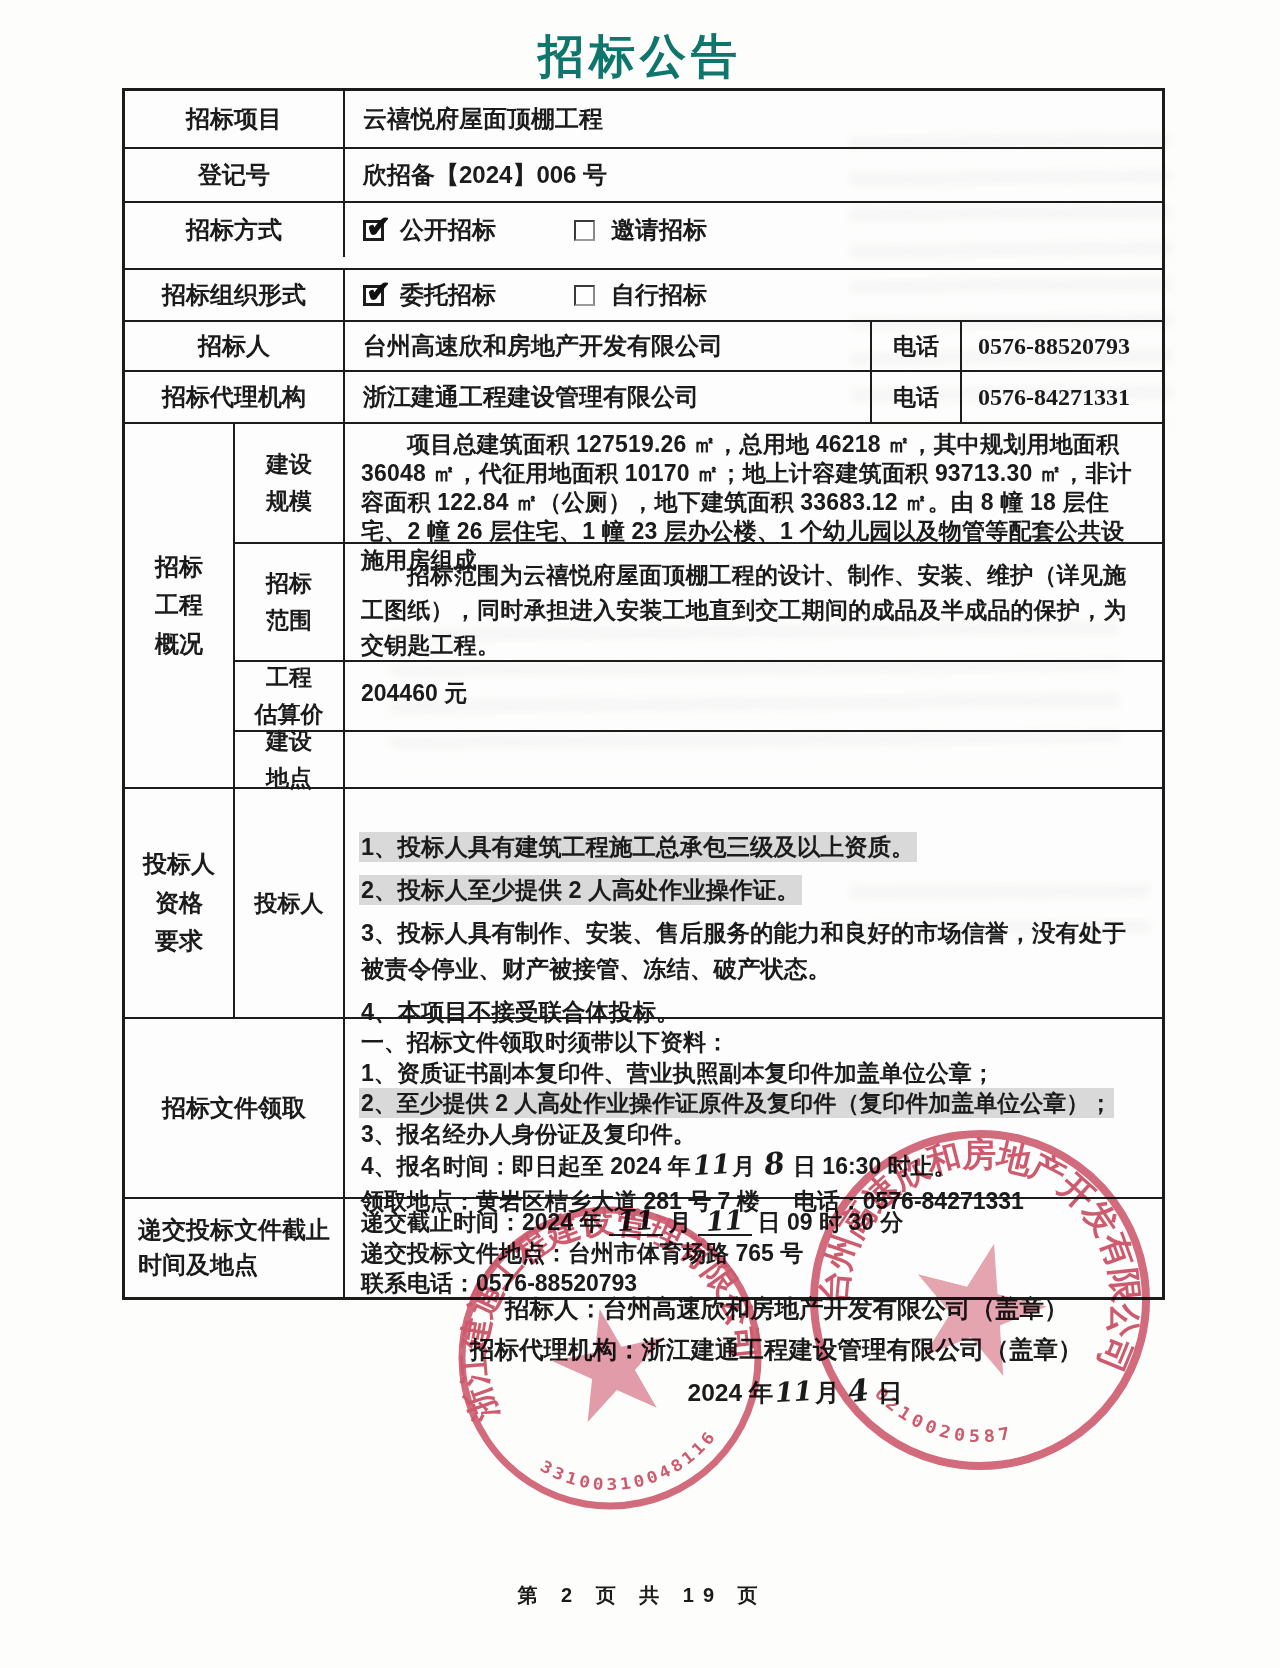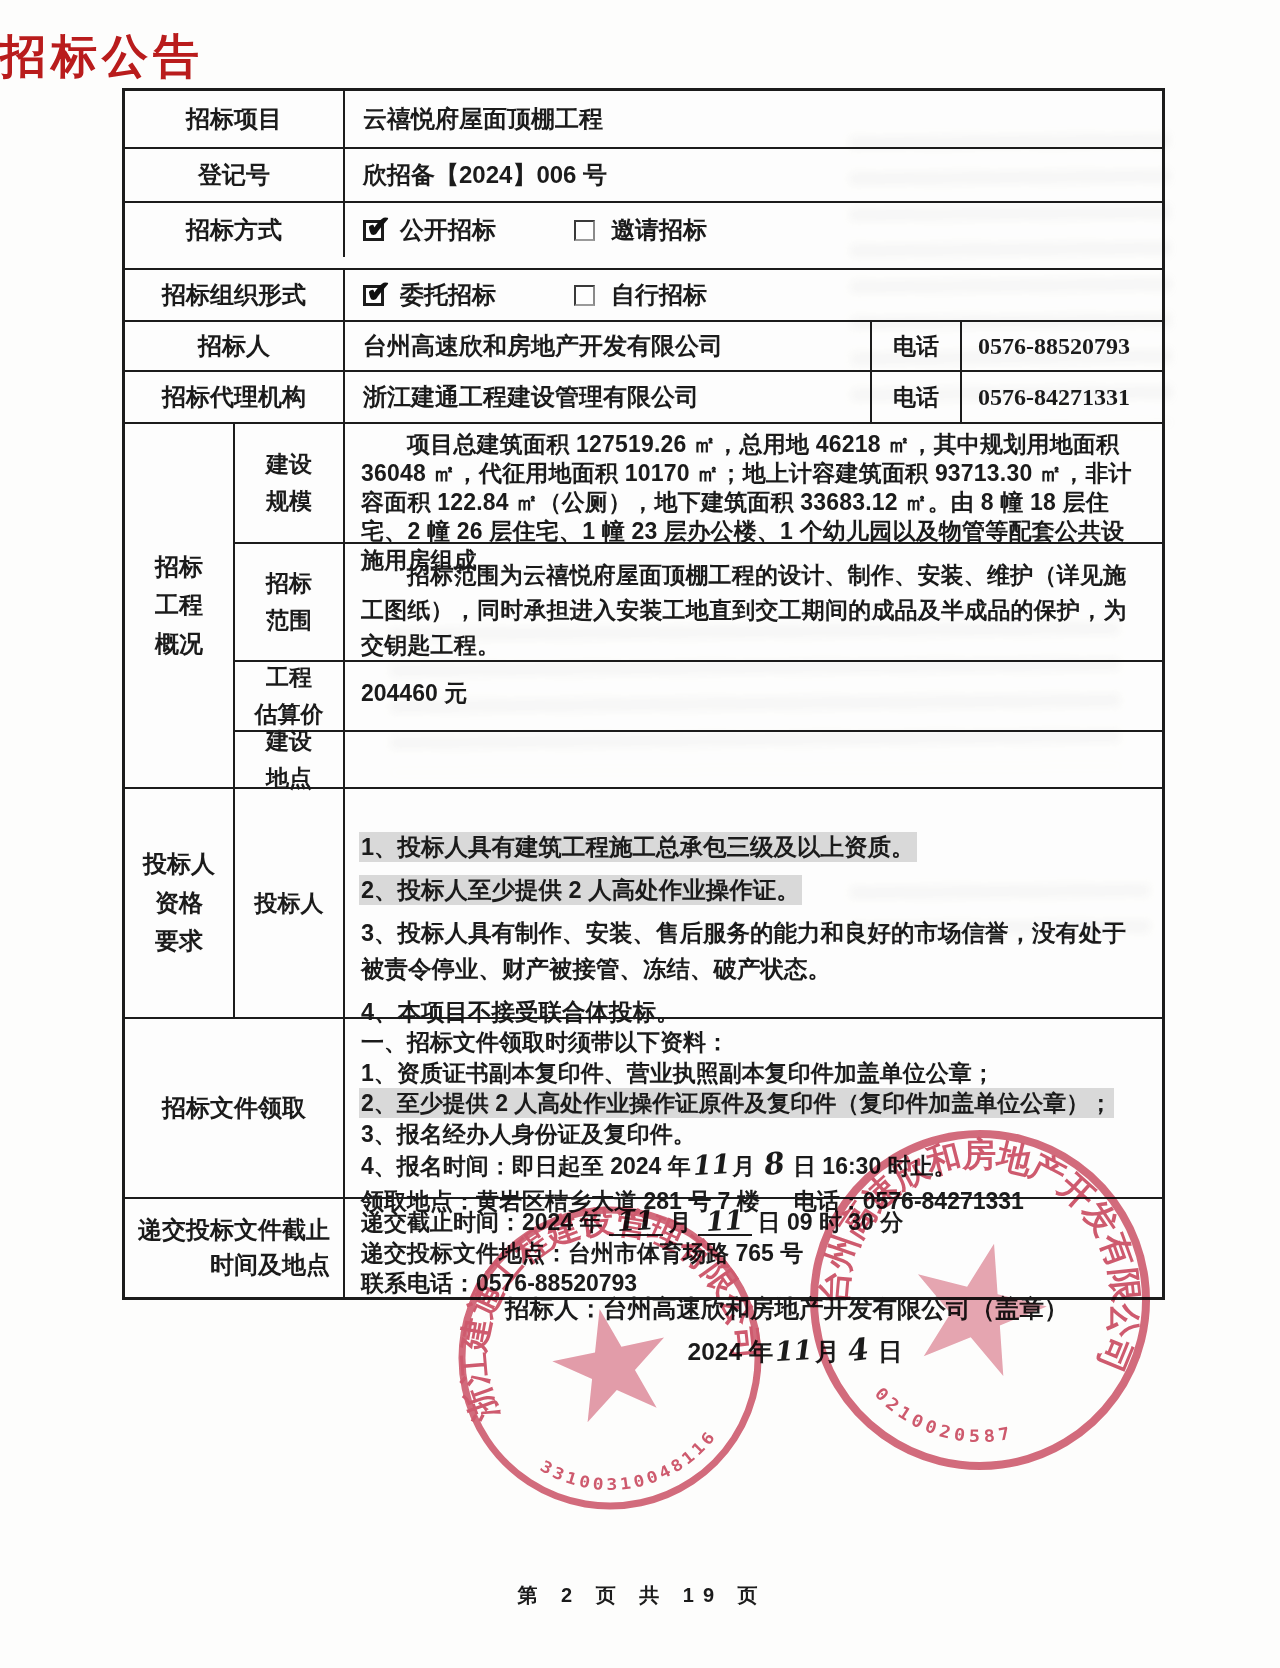--- a/index.html
+++ b/index.html
@@ -9,34 +9,34 @@
     background: #fdfdfc; overflow: hidden;
     font-family: "Liberation Sans", sans-serif; color: #1b1b1b;
   }
   
   .ghost {
     position: absolute; pointer-events: none; filter: blur(4px); opacity: .35;
     background: repeating-linear-gradient(180deg, rgba(150,150,155,.28) 0 13px, rgba(0,0,0,0) 13px 36px);
     transform: scaleX(-1) rotate(.5deg);
   }
   .title {
-    position: absolute; top: 26px; left: 0; right: 0; 
-    font-size: 46px; font-weight: 900; letter-spacing: 5px; color:#b91c1c;
+    position: absolute; top: 26px; left: 0; right: 0; text-align: center;
+    font-size: 46px; font-weight: 900; letter-spacing: 5px; color:#0f766e;
   }
   .table {
     position: absolute; left: 122px; top: 88px; width: 1043px;
     border: 3px solid #1c1c1c; background: rgba(255,255,255,.25);
   }
   .row { display: flex; border-top: 2.5px solid #1c1c1c; }
   .row.first { border-top: none; }
   .cell { box-sizing: border-box; }
   .lab {
     width: 220px; border-right: 2.5px solid #1c1c1c;
     display: flex; align-items: center; justify-content: center;
-    font-weight: 700; font-size: 24px; text-align: right;
+    font-weight: 700; font-size: 24px; text-align: left;
     white-space: pre-line; line-height: 1.45;
   }
   .content {
     flex: 1; display: flex; align-items: center;
     padding: 4px 18px; font-size: 24px; font-weight: 600;
   }
   
   .opt { display: flex; align-items: center; margin-right: 78px; }
   .cbx { width: 21px; height: 21px; border: 3px solid #1c1c1c; position: relative; margin-right: 16px; background: rgba(255,255,255,.4); }
   .cbx.empty { border-width: 2px; border-color:#3a3a3a; border-bottom-color:#9a9a9a; border-right-color:#8a8a8a; }
@@ -220,20 +220,21 @@
           <div class="ln">递交投标文件地点：台州市体育场路 765 号</div>
           <div class="ln">联系电话：0576-88520793</div>
         </div>
       </div>
     </div>
 
   </div>
 
   <div class="signature">
     <div>招标人：台州高速欣和房地产开发有限公司（盖章）</div>
+    <div class="sig-line2">招标代理机构：浙江建通工程建设管理有限公司（盖章）</div>
     <div class="sig-date">
       <span>2024 年</span><span class="hand">11</span><span>月</span> <span class="hand big">4</span> <span>日</span>
     </div>
   </div>
 
   <svg class="stamp stamp-left" width="320" height="320" viewBox="0 0 320 320">
     <defs>
       <path id="lt-top" d="M 40.5,196.5 A 125,125 0 1 1 279.5,196.5"></path>
       <path id="lt-bot" d="M 61.9,248.3 A 132,132 0 0 0 258.1,248.3"></path>
     </defs>

